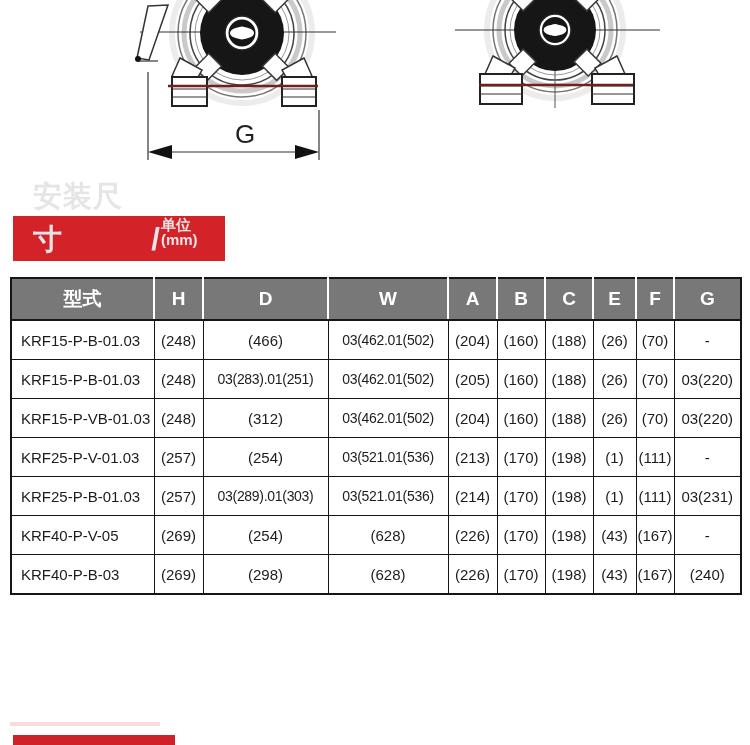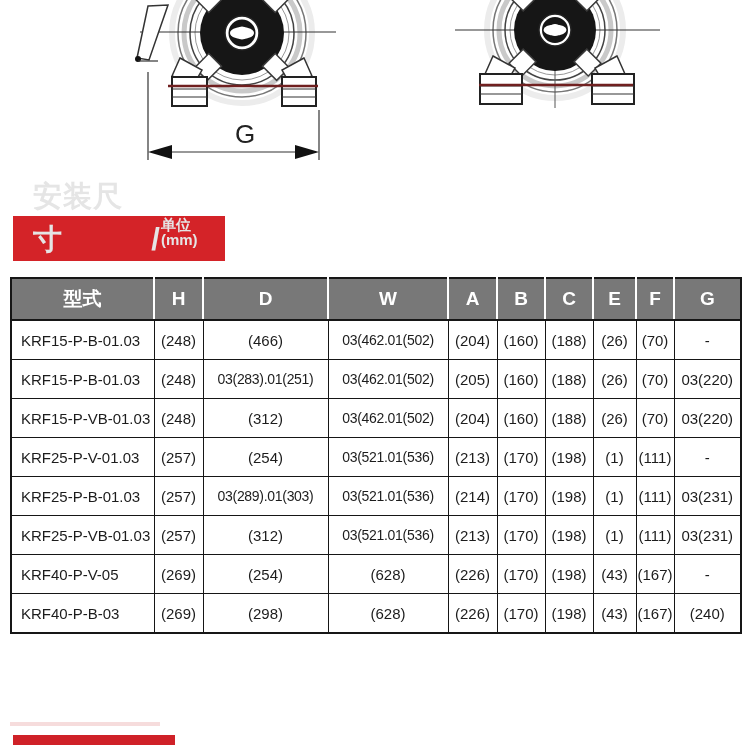--- a/index.html
+++ b/index.html
@@ -214,32 +214,20 @@
         <td class="tight">03(289).01(303)</td>
         <td class="tight">03(521.01(536)</td>
         <td>(214)</td>
         <td>(170)</td>
         <td>(198)</td>
         <td>(1)</td>
         <td>(111)</td>
         <td>03(231)</td>
       </tr>
       <tr>
-        <td class="model">KRF25-P-VB-01.03</td>
-        <td>(257)</td>
-        <td>(312)</td>
-        <td class="tight">03(521.01(536)</td>
-        <td>(213)</td>
-        <td>(170)</td>
-        <td>(198)</td>
-        <td>(1)</td>
-        <td>(111)</td>
-        <td>03(231)</td>
-      </tr>
-      <tr>
         <td class="model">KRF40-P-V-05</td>
         <td>(269)</td>
         <td>(254)</td>
         <td>(628)</td>
         <td>(226)</td>
         <td>(170)</td>
         <td>(198)</td>
         <td>(43)</td>
         <td>(167)</td>
         <td>-</td>

